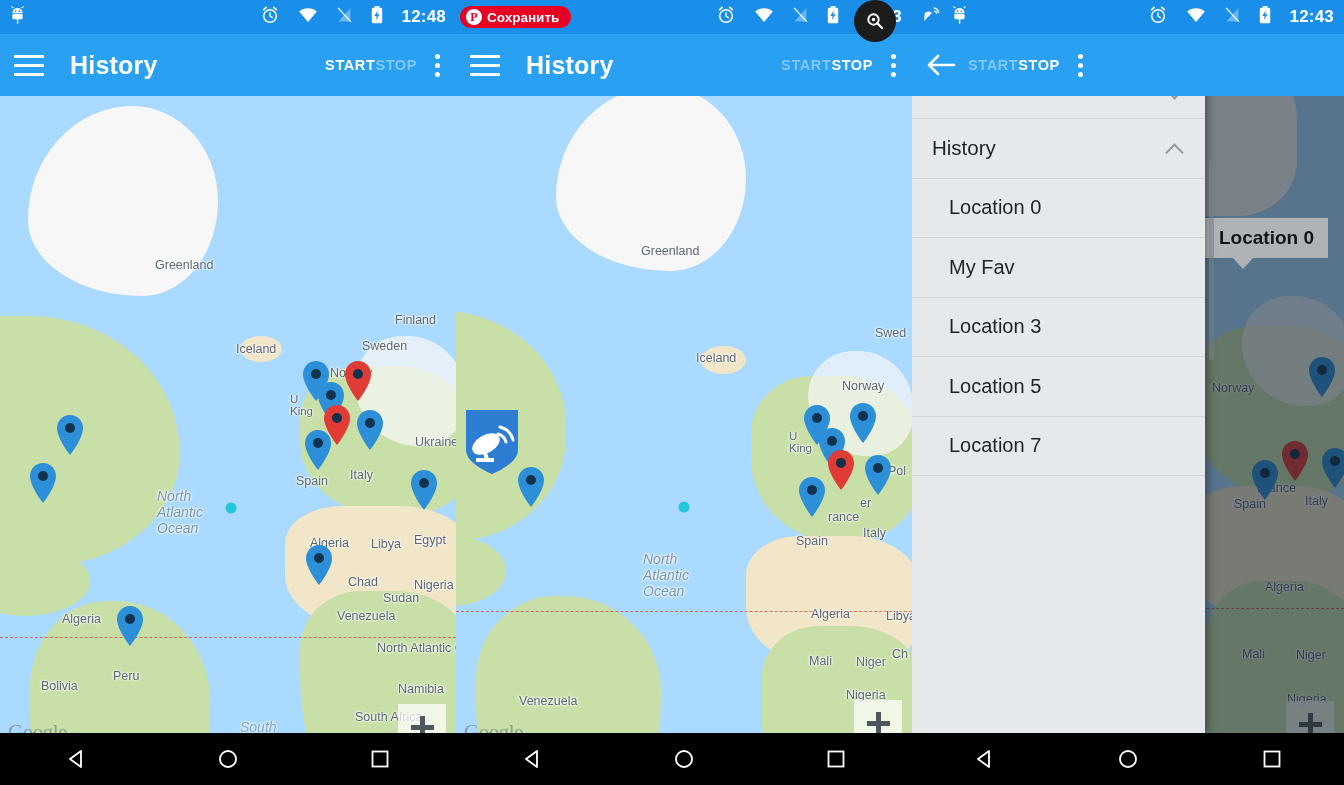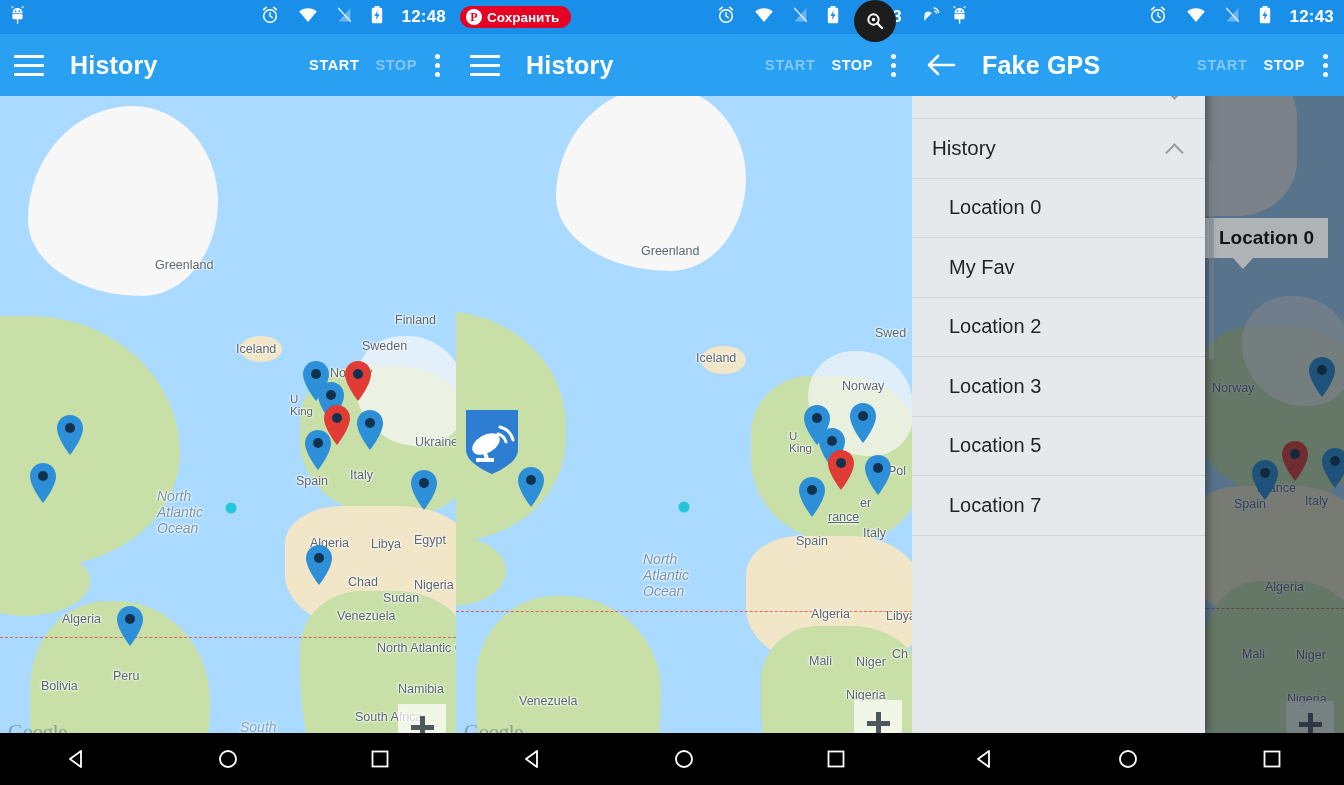--- a/index.html
+++ b/index.html
@@ -28,21 +28,21 @@
   .sb-time { color: #fff; font-size: 17px; font-weight: bold; letter-spacing: .2px; }
   .ic { display:inline-block; }
 
   
   .appbar {
     position: relative; height: 62px; background: #29a0f2;
     display: flex; align-items: center; padding: 0 14px; z-index: 19;
   }
   .appbar .nav-btn { width: 42px; display:flex; align-items:center; justify-content:flex-start; cursor:pointer; }
   .appbar .title { color: #fff; font-size: 25px; font-weight: bold; margin-left: 14px; flex: 1; letter-spacing:.2px;}
-  .act { color:#fff; font-size: 14.5px; font-weight: bold; letter-spacing: .6px; margin-left: 16px; cursor:pointer;}
+  .act { color:#fff; font-size: 14.5px; font-weight: bold; letter-spacing: .6px; cursor:pointer;}
   .act.dim { color: rgba(255,255,255,.42); }
   .kebab { margin-left: 18px; margin-right: 2px; display:flex; flex-direction:column; gap:4px; cursor:pointer;}
   .kebab i { width:5px; height:5px; background:#fff; border-radius:50%; display:block; }
   .hamb { display:flex; flex-direction:column; gap:6px; }
   .hamb i { display:block; width:30px; height:3px; background:#fff; border-radius:1px;}
 
   
   .map { position: relative; width: 100%; height: 655px; background: #aadaff; overflow: hidden; }
   .map .ocean { position:absolute; inset:0; background:#aadaff; }
   .land { position:absolute; background:#c8e0a8; }
@@ -427,21 +427,21 @@
       <div class="land" style="left:305px;top:530px;width:165px;height:215px;border-radius:35% 45% 45% 40%/25% 30% 60% 65%;"></div>
 
       <div class="equator" style="top:515px;"></div>
 
       <div class="lbl" style="left:185px;top:148px;">Greenland</div>
       <div class="lbl" style="left:240px;top:255px;">Iceland</div>
       <div class="lbl" style="left:419px;top:230px;">Swed</div>
       <div class="lbl" style="left:386px;top:283px;">Norway</div>
       <div class="lbl sm" style="left:333px;top:334px;line-height:1.05;">U<br>King</div>
       <div class="lbl" style="left:432px;top:368px;">Pol</div>
-      <div class="lbl" style="left:372px;top:414px;text-decoration:underline;">rance</div>
+      <div class="lbl" style="left:372px;top:414px;">rance</div>
       <div class="lbl" style="left:404px;top:400px;">er</div>
       <div class="lbl" style="left:340px;top:438px;">Spain</div>
       <div class="lbl" style="left:407px;top:430px;">Italy</div>
       <div class="lbl" style="left:355px;top:511px;">Algeria</div>
       <div class="lbl" style="left:430px;top:513px;">Libya</div>
       <div class="lbl" style="left:353px;top:558px;">Mali</div>
       <div class="lbl" style="left:400px;top:559px;">Niger</div>
       <div class="lbl" style="left:390px;top:592px;">Nigeria</div>
       <div class="lbl" style="left:436px;top:551px;">Ch</div>
       <div class="lbl" style="left:63px;top:598px;">Venezuela</div>
@@ -593,21 +593,20 @@
         <span class="sb-time">12:43</span>
       </div>
     </div>
 
     <div class="appbar">
       <div class="nav-btn">
         <svg width="30" height="24" viewBox="0 0 30 24">
           <path d="M28 12H3M12 3 3 12l9 9" stroke="#fff" stroke-width="2.6" fill="none" stroke-linecap="round" stroke-linejoin="round"></path>
         </svg>
       </div>
-      <div class="title">Fake GPS</div>
       <div class="act dim">START</div>
       <div class="act">STOP</div>
       <div class="kebab">
           <i></i>
           <i></i>
           <i></i>
         </div>
     </div>
 
     <div class="map">
@@ -683,23 +682,20 @@
           <span class="t">History</span>
           <span class="chev up"></span>
         </div>
         <div class="drw-item sub">
           <span class="t">Location 0</span>
         </div>
         <div class="drw-item sub">
           <span class="t">My Fav</span>
         </div>
         <div class="drw-item sub">
-          <span class="t">Location 2</span>
-        </div>
-        <div class="drw-item sub">
           <span class="t">Location 3</span>
         </div>
         <div class="drw-item sub">
           <span class="t">Location 5</span>
         </div>
         <div class="drw-item sub">
           <span class="t">Location 7</span>
         </div>
       </div>
     </div>

